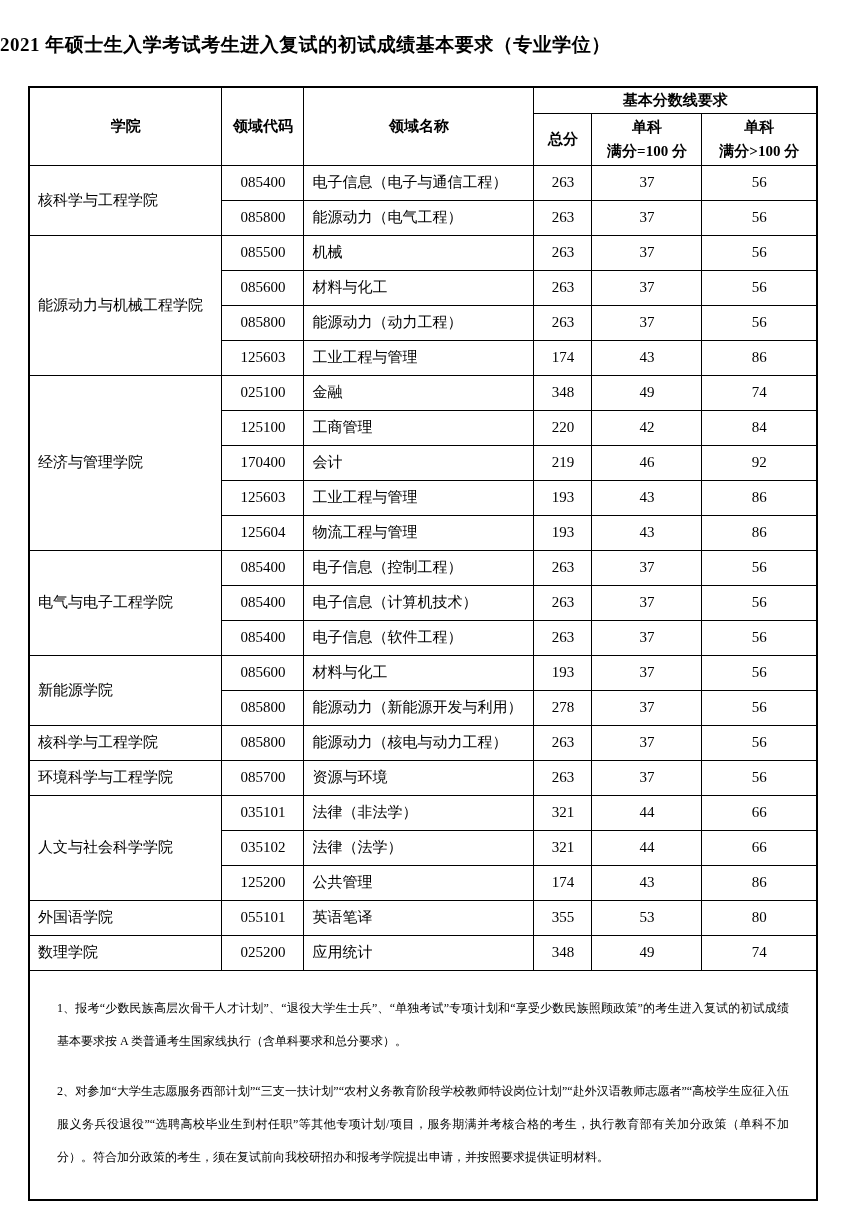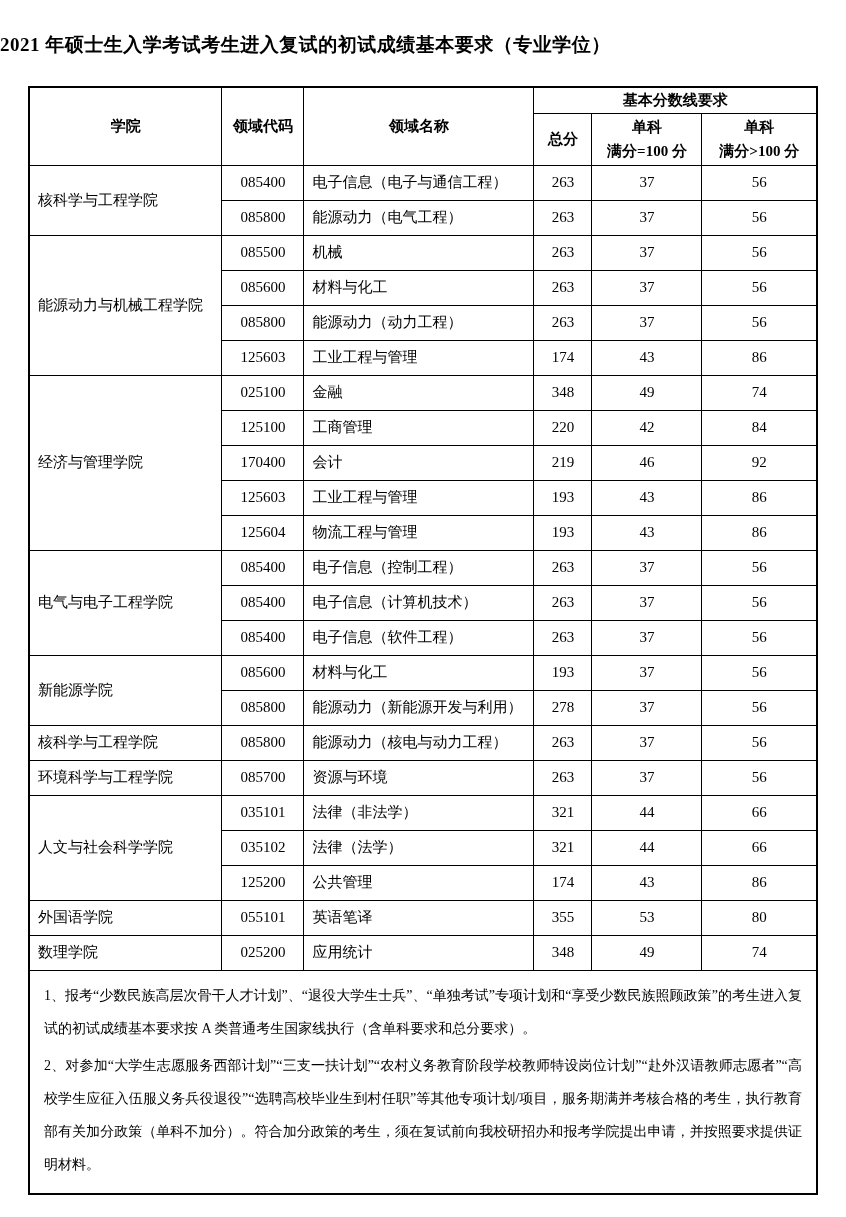--- a/index.html
+++ b/index.html
@@ -55,22 +55,22 @@
   td.code-cell, td.score-cell {
     text-align: center;
   }
   tbody.data-body td { height: 35px; }
   td.notes-cell {
     padding: 4px 10px 8px 10px;
     white-space: normal;
     height: auto;
   }
   td.notes-cell p {
-    margin: 4px;
-    font-size: 14px;
+    margin: 17px;
+    font-size: 12px;
     line-height: 33px;
     text-align: justify;
   }
 </style>
 </head>
 <body>
 
 <div class="page">
 
   <h1 class="doc-title">2021 年硕士生入学考试考生进入复试的初试成绩基本要求（专业学位）</h1>

